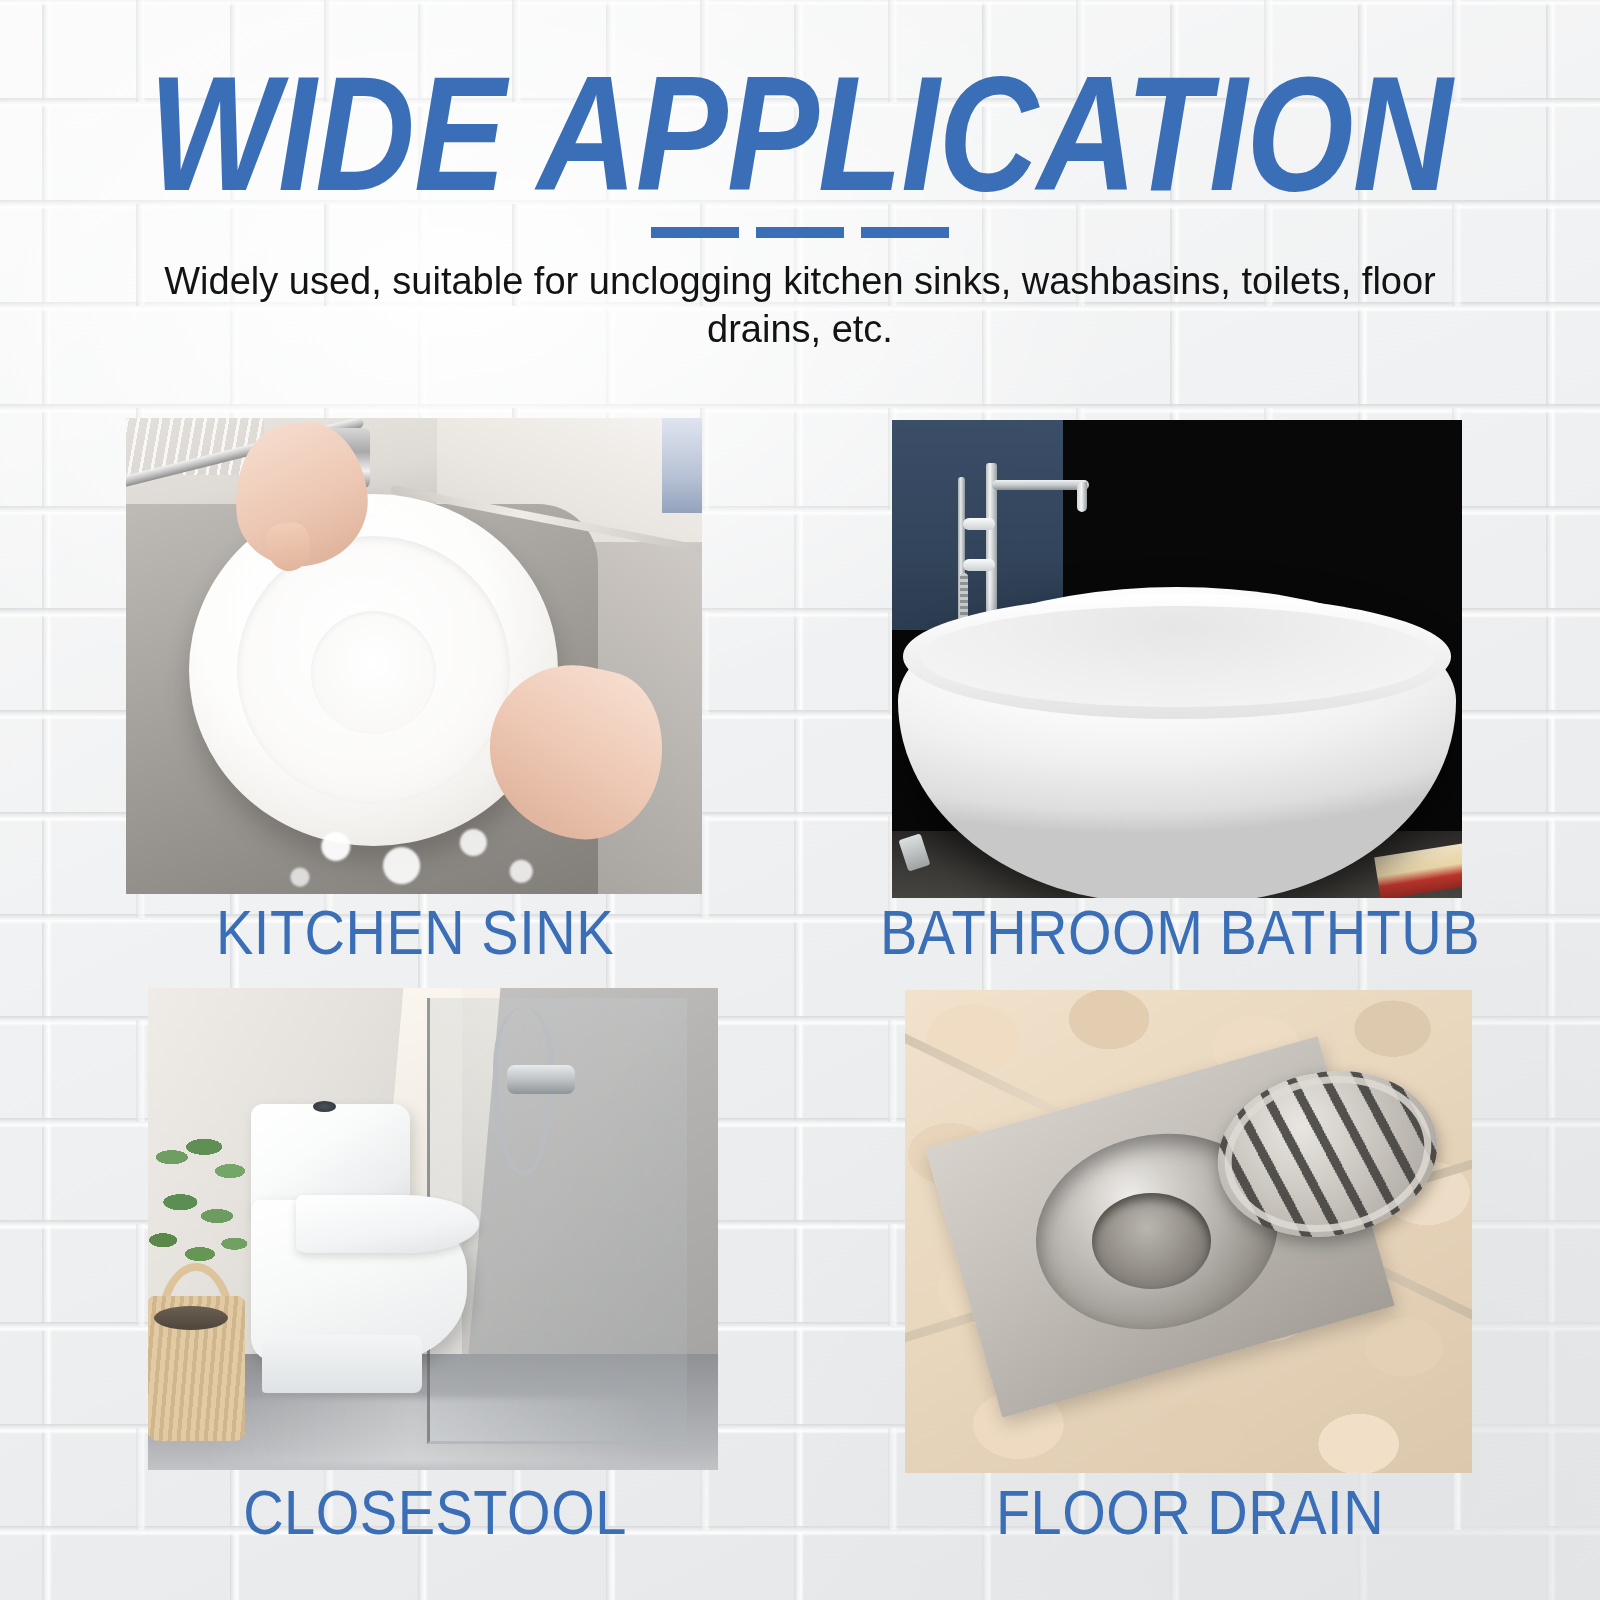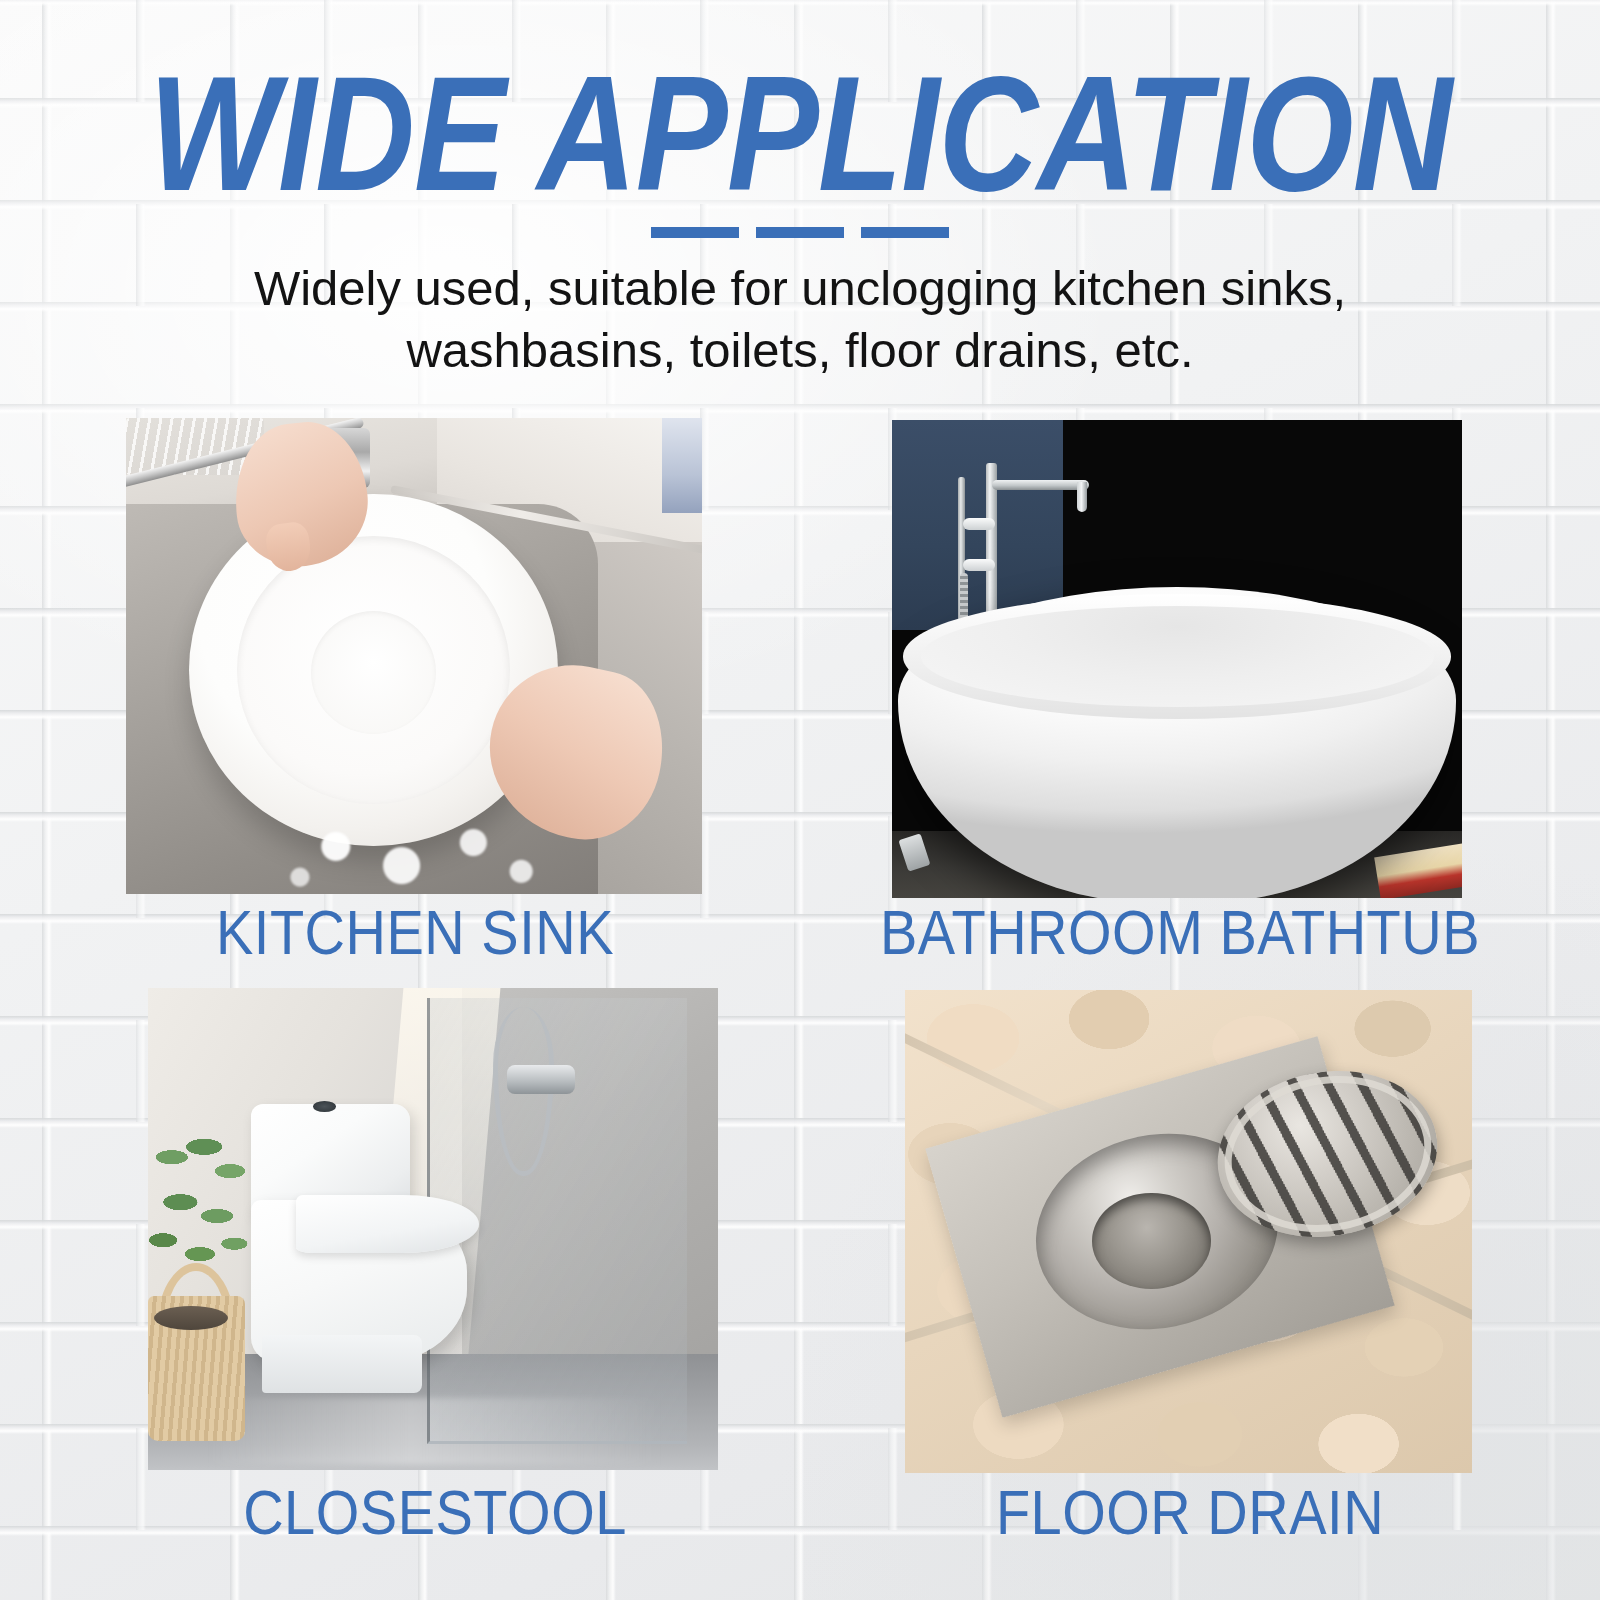--- a/index.html
+++ b/index.html
@@ -123,21 +123,21 @@
   .subtitle {
     position: absolute;
     left: 50%;
     transform: translateX(-50%);
     top: 258px;
     width: 1300px;
     margin: 0;
     text-align: center;
     color: #131313;
     font-family: "Liberation Sans", sans-serif;
-    font-size: 49px;
+    font-size: 38px;
     line-height: 1.26;
     font-weight: 400;
   }
 
   
   .cell {
     position: absolute;
   }
   .photo {
     position: absolute;

